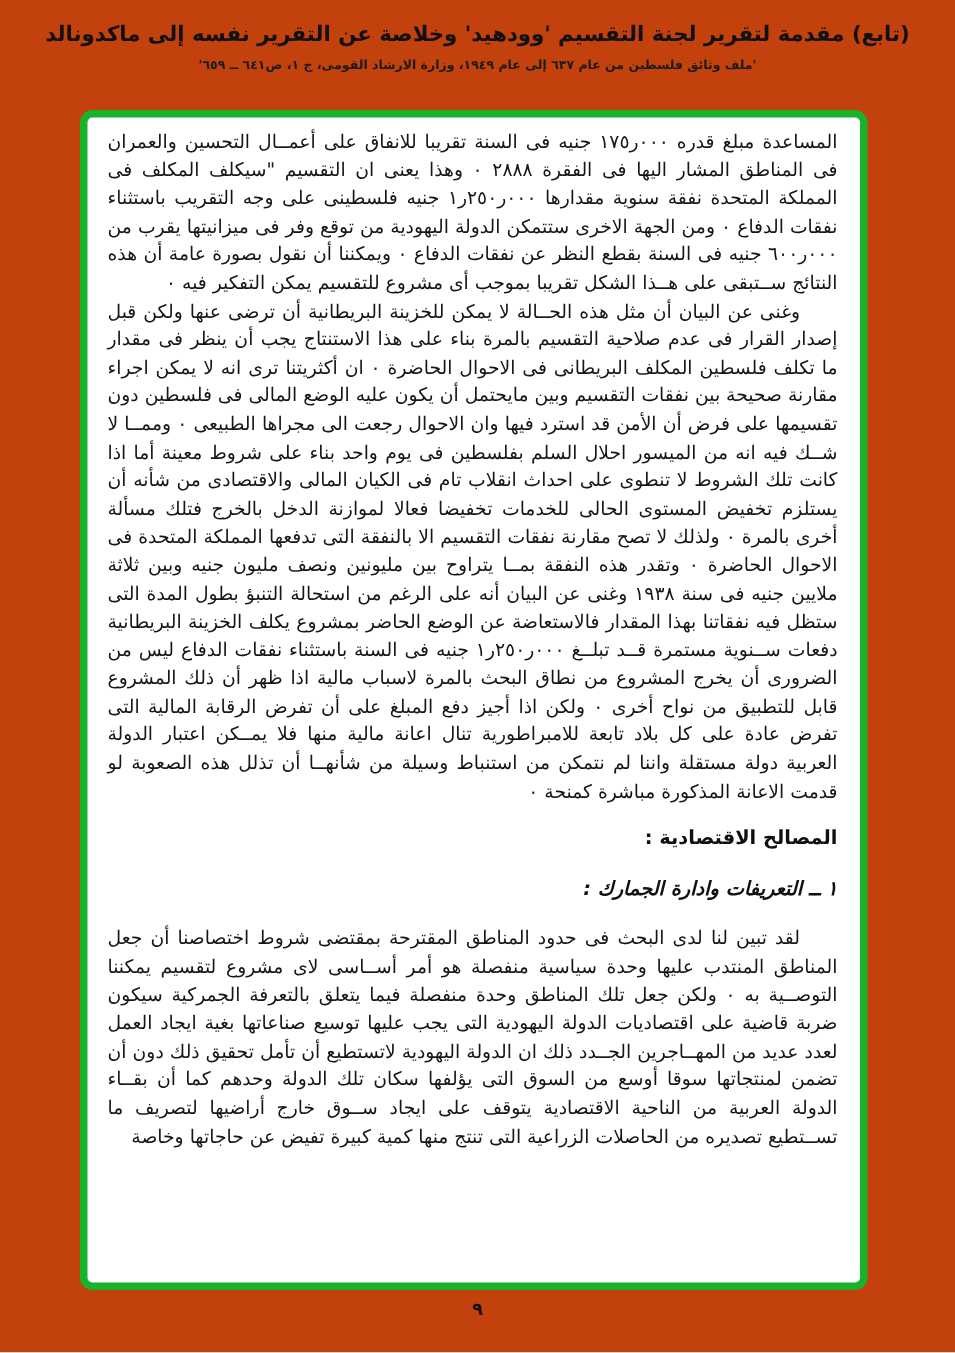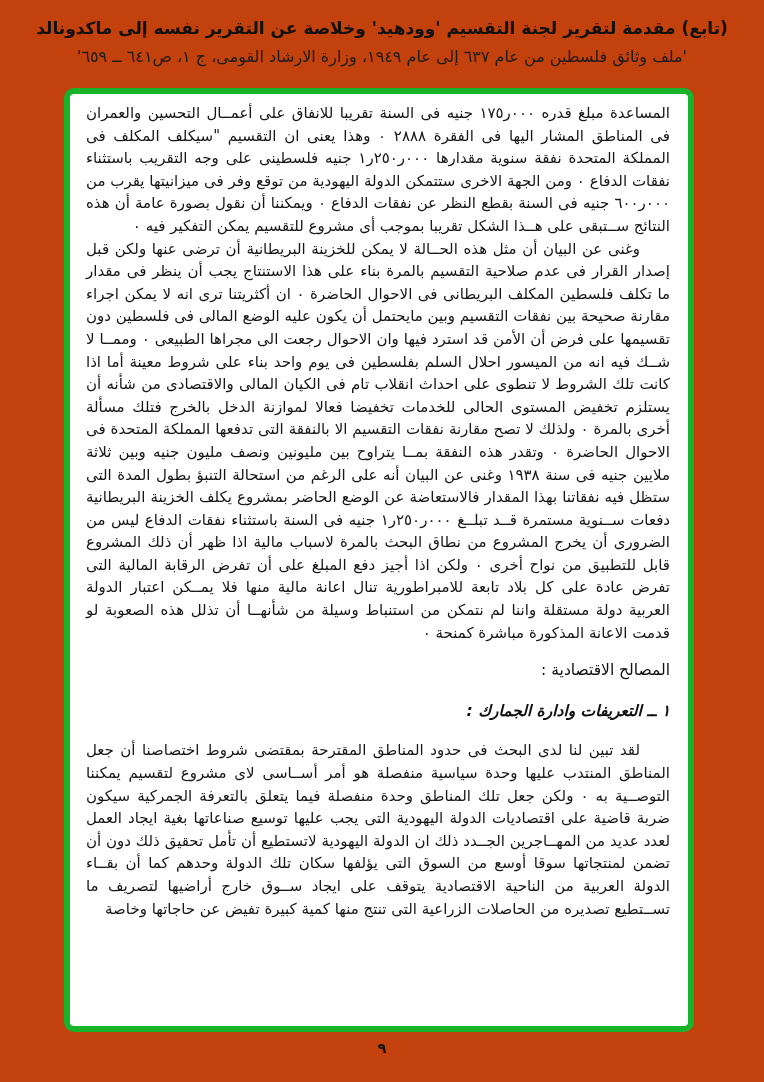--- a/index.html
+++ b/index.html
@@ -25,22 +25,22 @@
     direction: rtl;
   }
   .title-main {
     font-size: 17px;
     font-weight: bold;
     line-height: 1.5;
     color: #111;
   }
   .title-source {
     margin-top: 5px;
-    font-size: 16px;
-    font-weight: normal;
+    font-size: 10px;
+    font-weight: bold;
     color: #1c1c1c;
   }
   .frame {
     position: absolute;
     left: 64px;
     top: 88px;
     width: 630px;
     height: 944px;
     box-sizing: border-box;
     border: 6px solid #18b32b;
@@ -58,21 +58,21 @@
   }
   .para {
     margin: 0;
   }
   .para.indent {
     text-indent: 30px;
   }
   .h-section {
     margin: 15px 0 0 0;
     font-size: 15.5px;
-    font-weight: normal;
+    font-weight: bold;
     color: #101010;
   }
   .h-sub {
     margin: 18px 0 17px 0;
     font-size: 15.5px;
     font-weight: bold;
     color: #101010;
     font-style: italic;
   }
   .page-number {

